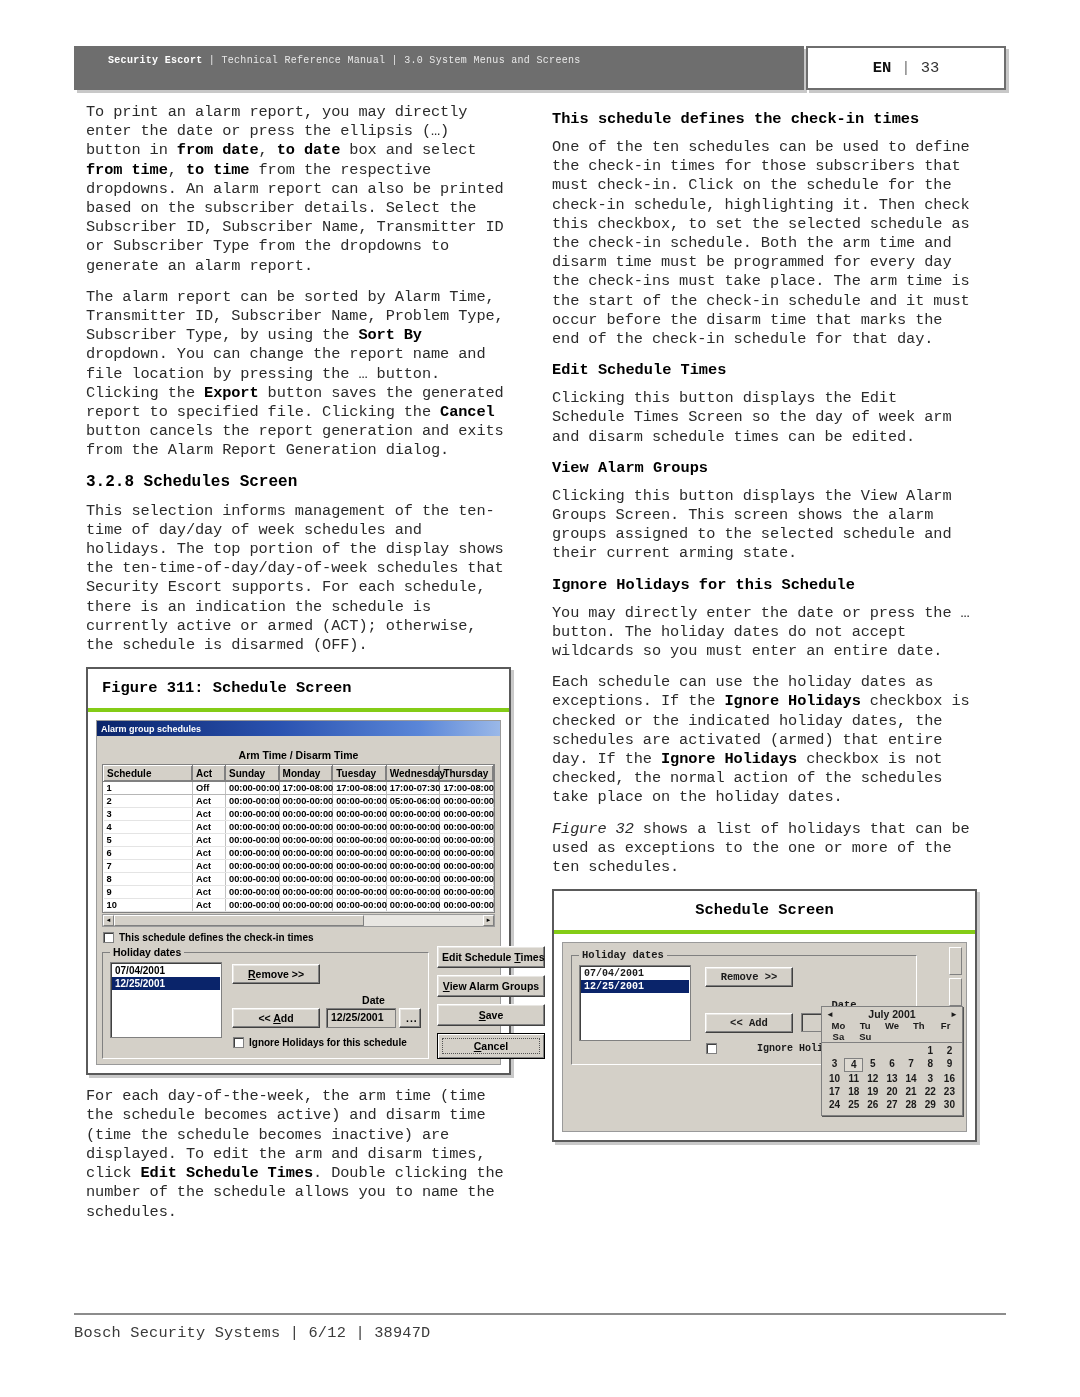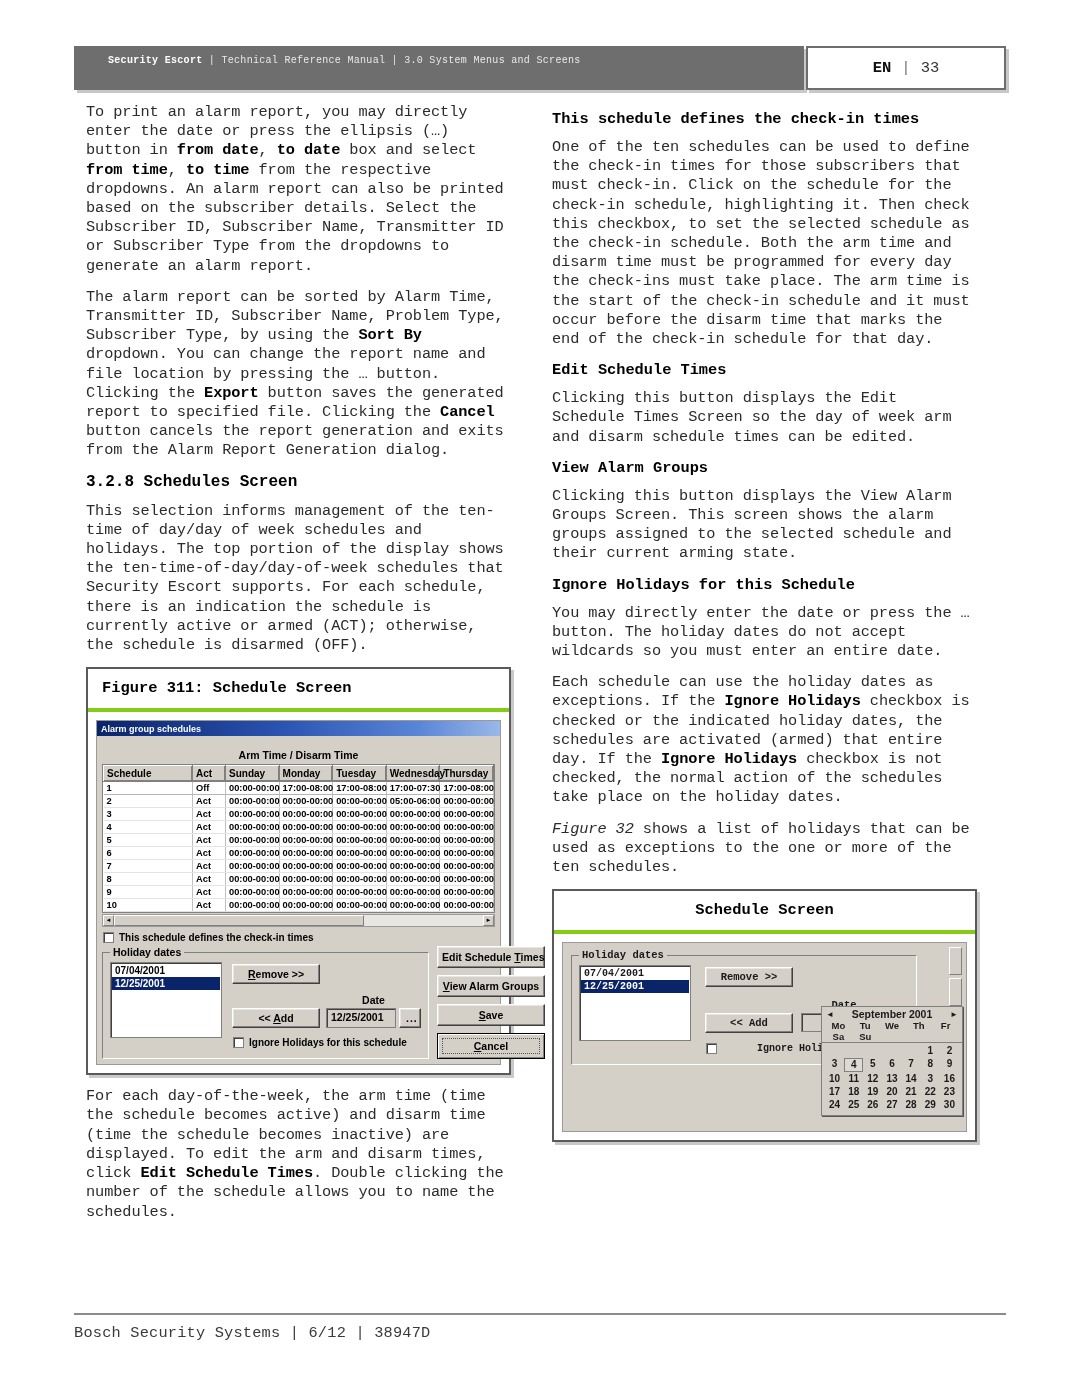--- a/index.html
+++ b/index.html
@@ -649,21 +649,21 @@
         <div class="vscroll-strip">
           <div></div>
           <div></div>
           <div></div>
           <div></div>
         </div>
 
         <div class="calendar" style="left:258px; top:63px;">
           <div class="cal-head">
             <span class="cal-arrow">◄</span>
-            <span>September 2001</span>
+            <span>July 2001</span>
             <span class="cal-arrow">►</span>
           </div>
           <div class="cal-dows">
             <span>Mo</span>
             <span>Tu</span>
             <span>We</span>
             <span>Th</span>
             <span>Fr</span>
             <span>Sa</span>
             <span>Su</span>

